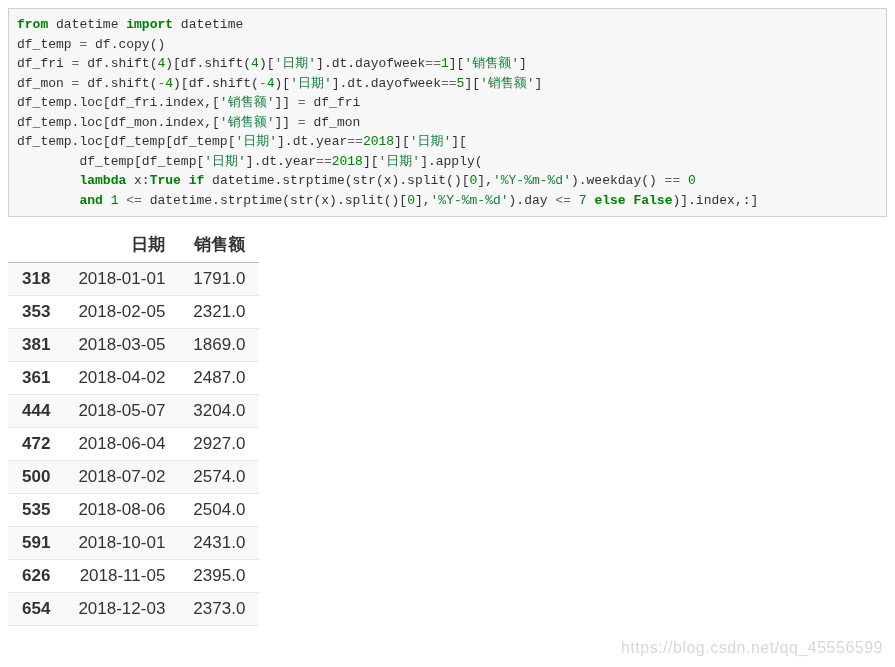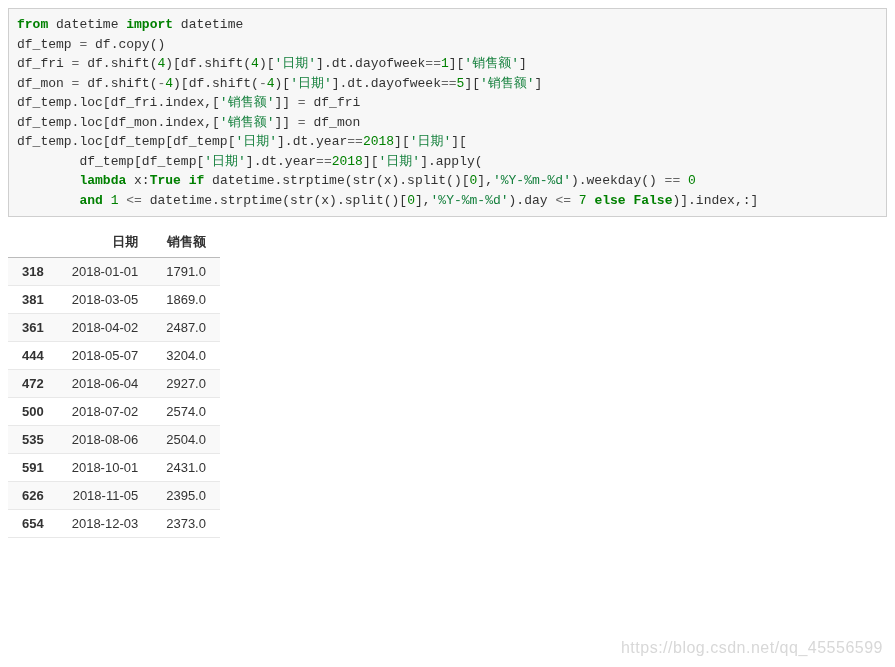--- a/index.html
+++ b/index.html
@@ -28,21 +28,21 @@
   .kw-green { color: #008000; font-weight: bold; }
   .kw-op { color: #666; }
   .kw-num { color: #008000; }
   .kw-str { color: #15803d; }
   .kw-true { color: #008000; font-weight: bold; }
   .table-wrap {
     margin: 10px 8px;
   }
   table.df {
     border-collapse: collapse;
-    font-size: 13px;
+    font-size: 17px;
   }
   table.df th, table.df td {
     padding: 6px 14px;
     text-align: right;
     border-bottom: 1px solid #e8e8e8;
   }
   table.df thead th {
     border-bottom: 1px solid #bbb;
     font-weight: bold;
   }
@@ -88,20 +88,25 @@
         <th>销售额</th>
       </tr>
     </thead>
     <tbody id="tbody">
         <tr>
           <th class="rowhead">318</th>
           <td>2018-01-01</td>
           <td>1791.0</td>
         </tr>
         <tr>
+          <th class="rowhead">353</th>
+          <td>2018-02-05</td>
+          <td>2321.0</td>
+        </tr>
+        <tr>
           <th class="rowhead">381</th>
           <td>2018-03-05</td>
           <td>1869.0</td>
         </tr>
         <tr>
           <th class="rowhead">361</th>
           <td>2018-04-02</td>
           <td>2487.0</td>
         </tr>
         <tr>

